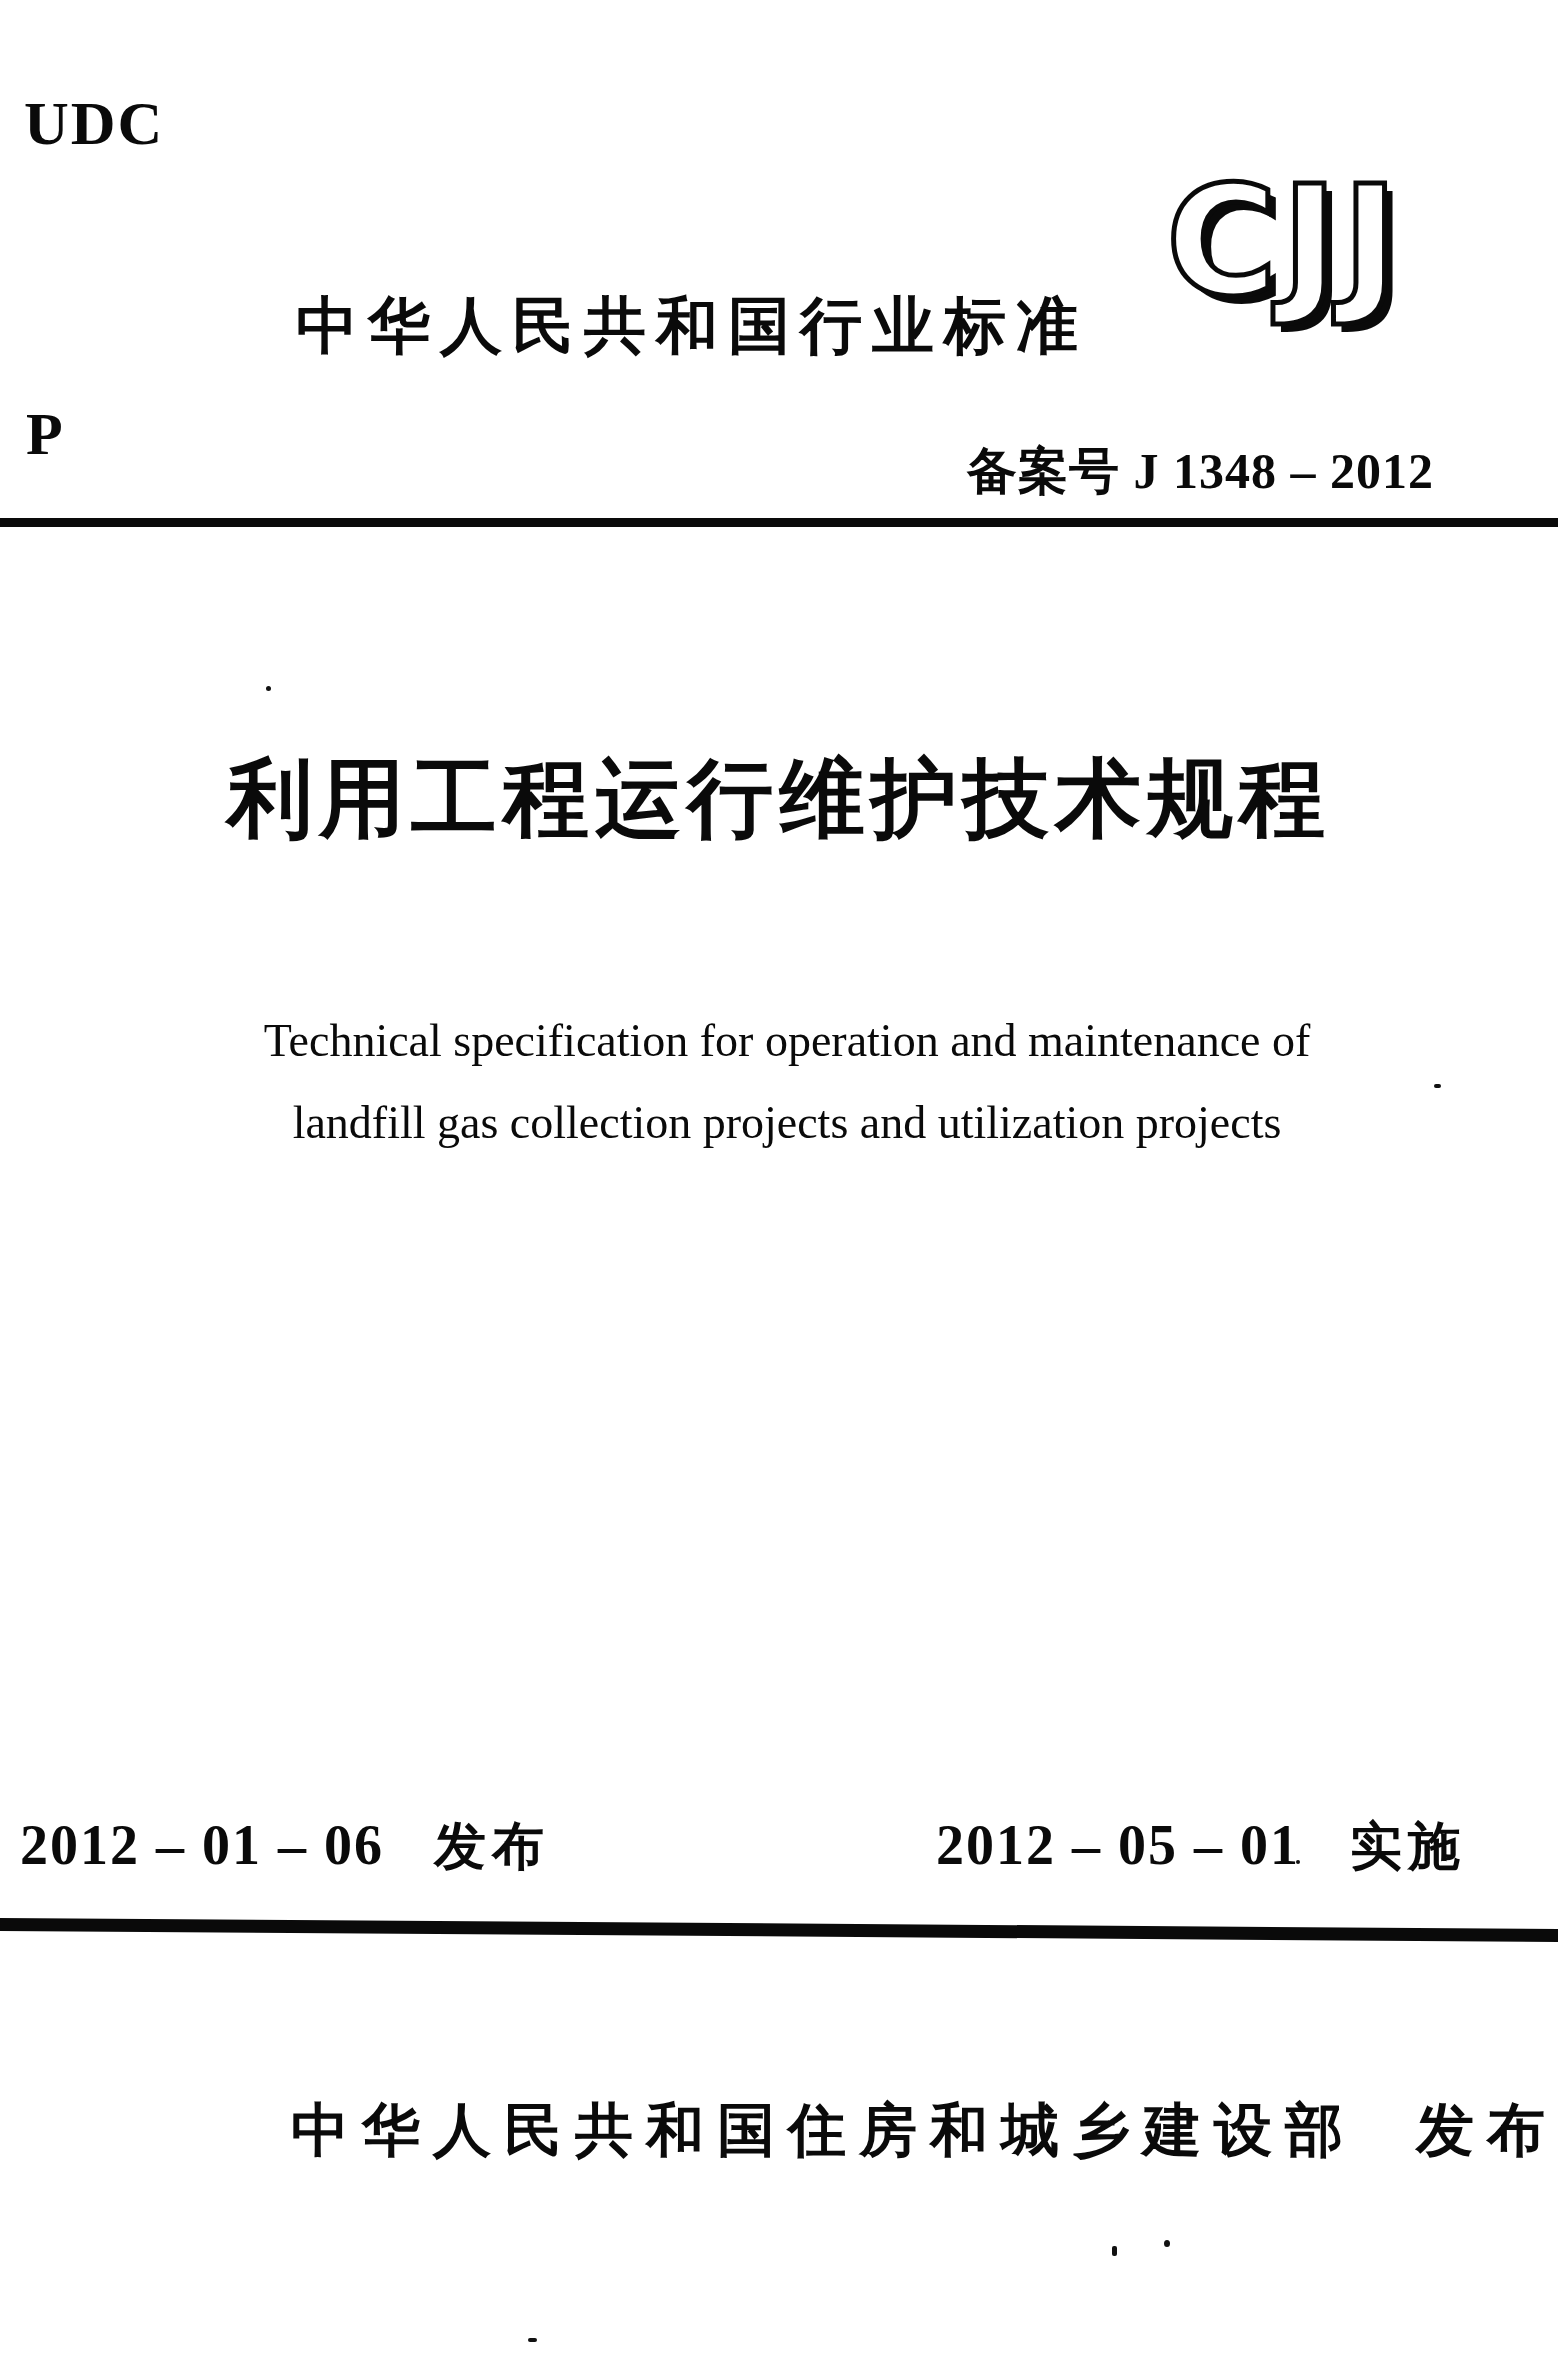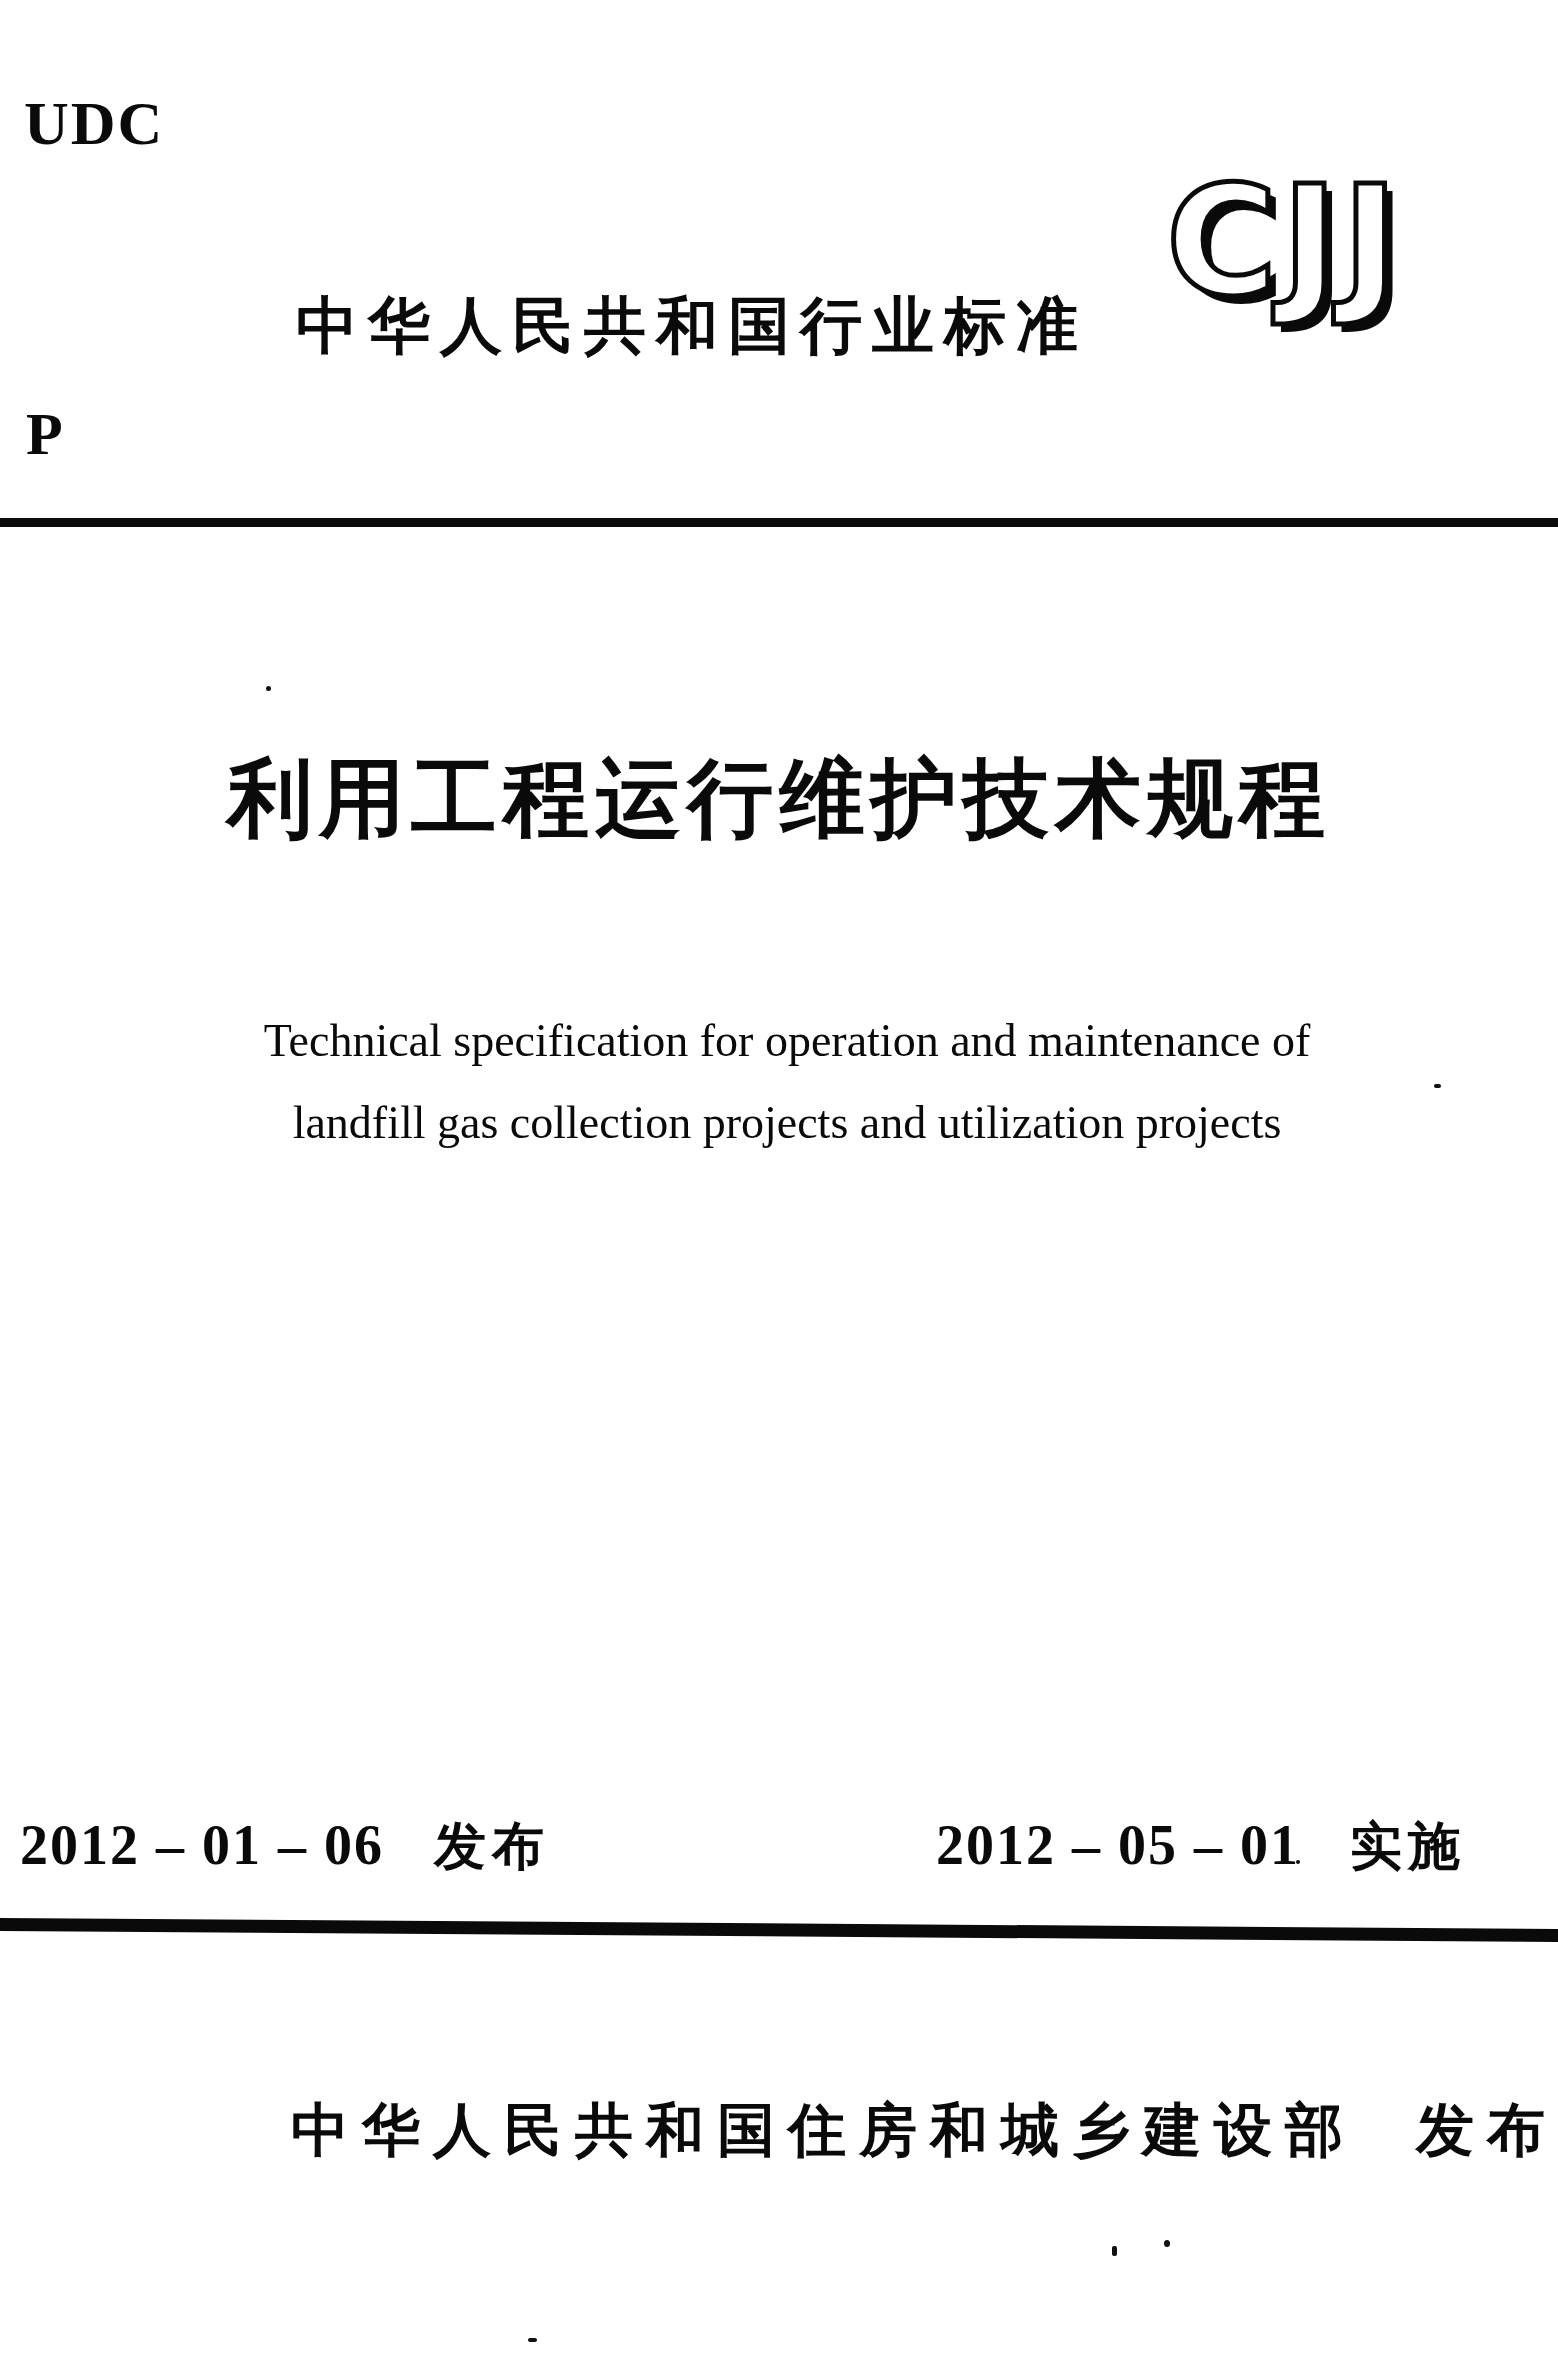--- a/index.html
+++ b/index.html
@@ -106,20 +106,21 @@
   <div class="udc serif">UDC</div>
 
   <div class="header-title">中华人民共和国行业标准</div>
 
   <svg class="cjj-logo" viewBox="0 0 316 186" aria-hidden="true">
     <text class="logo-shadow" x="16" y="152">CJJ</text>
     <text class="logo-face" x="8" y="144">CJJ</text>
   </svg>
 
 
+  <div class="record-no serif">备案号 J 1348 – 2012</div>
 
   <div class="doc-code serif">P</div>
 
   <div class="rule-top"></div>
 
   <div class="title-cn serif">
     <div>利用工程运行维护技术规程</div>
   </div>
 
   <div class="title-en serif">

